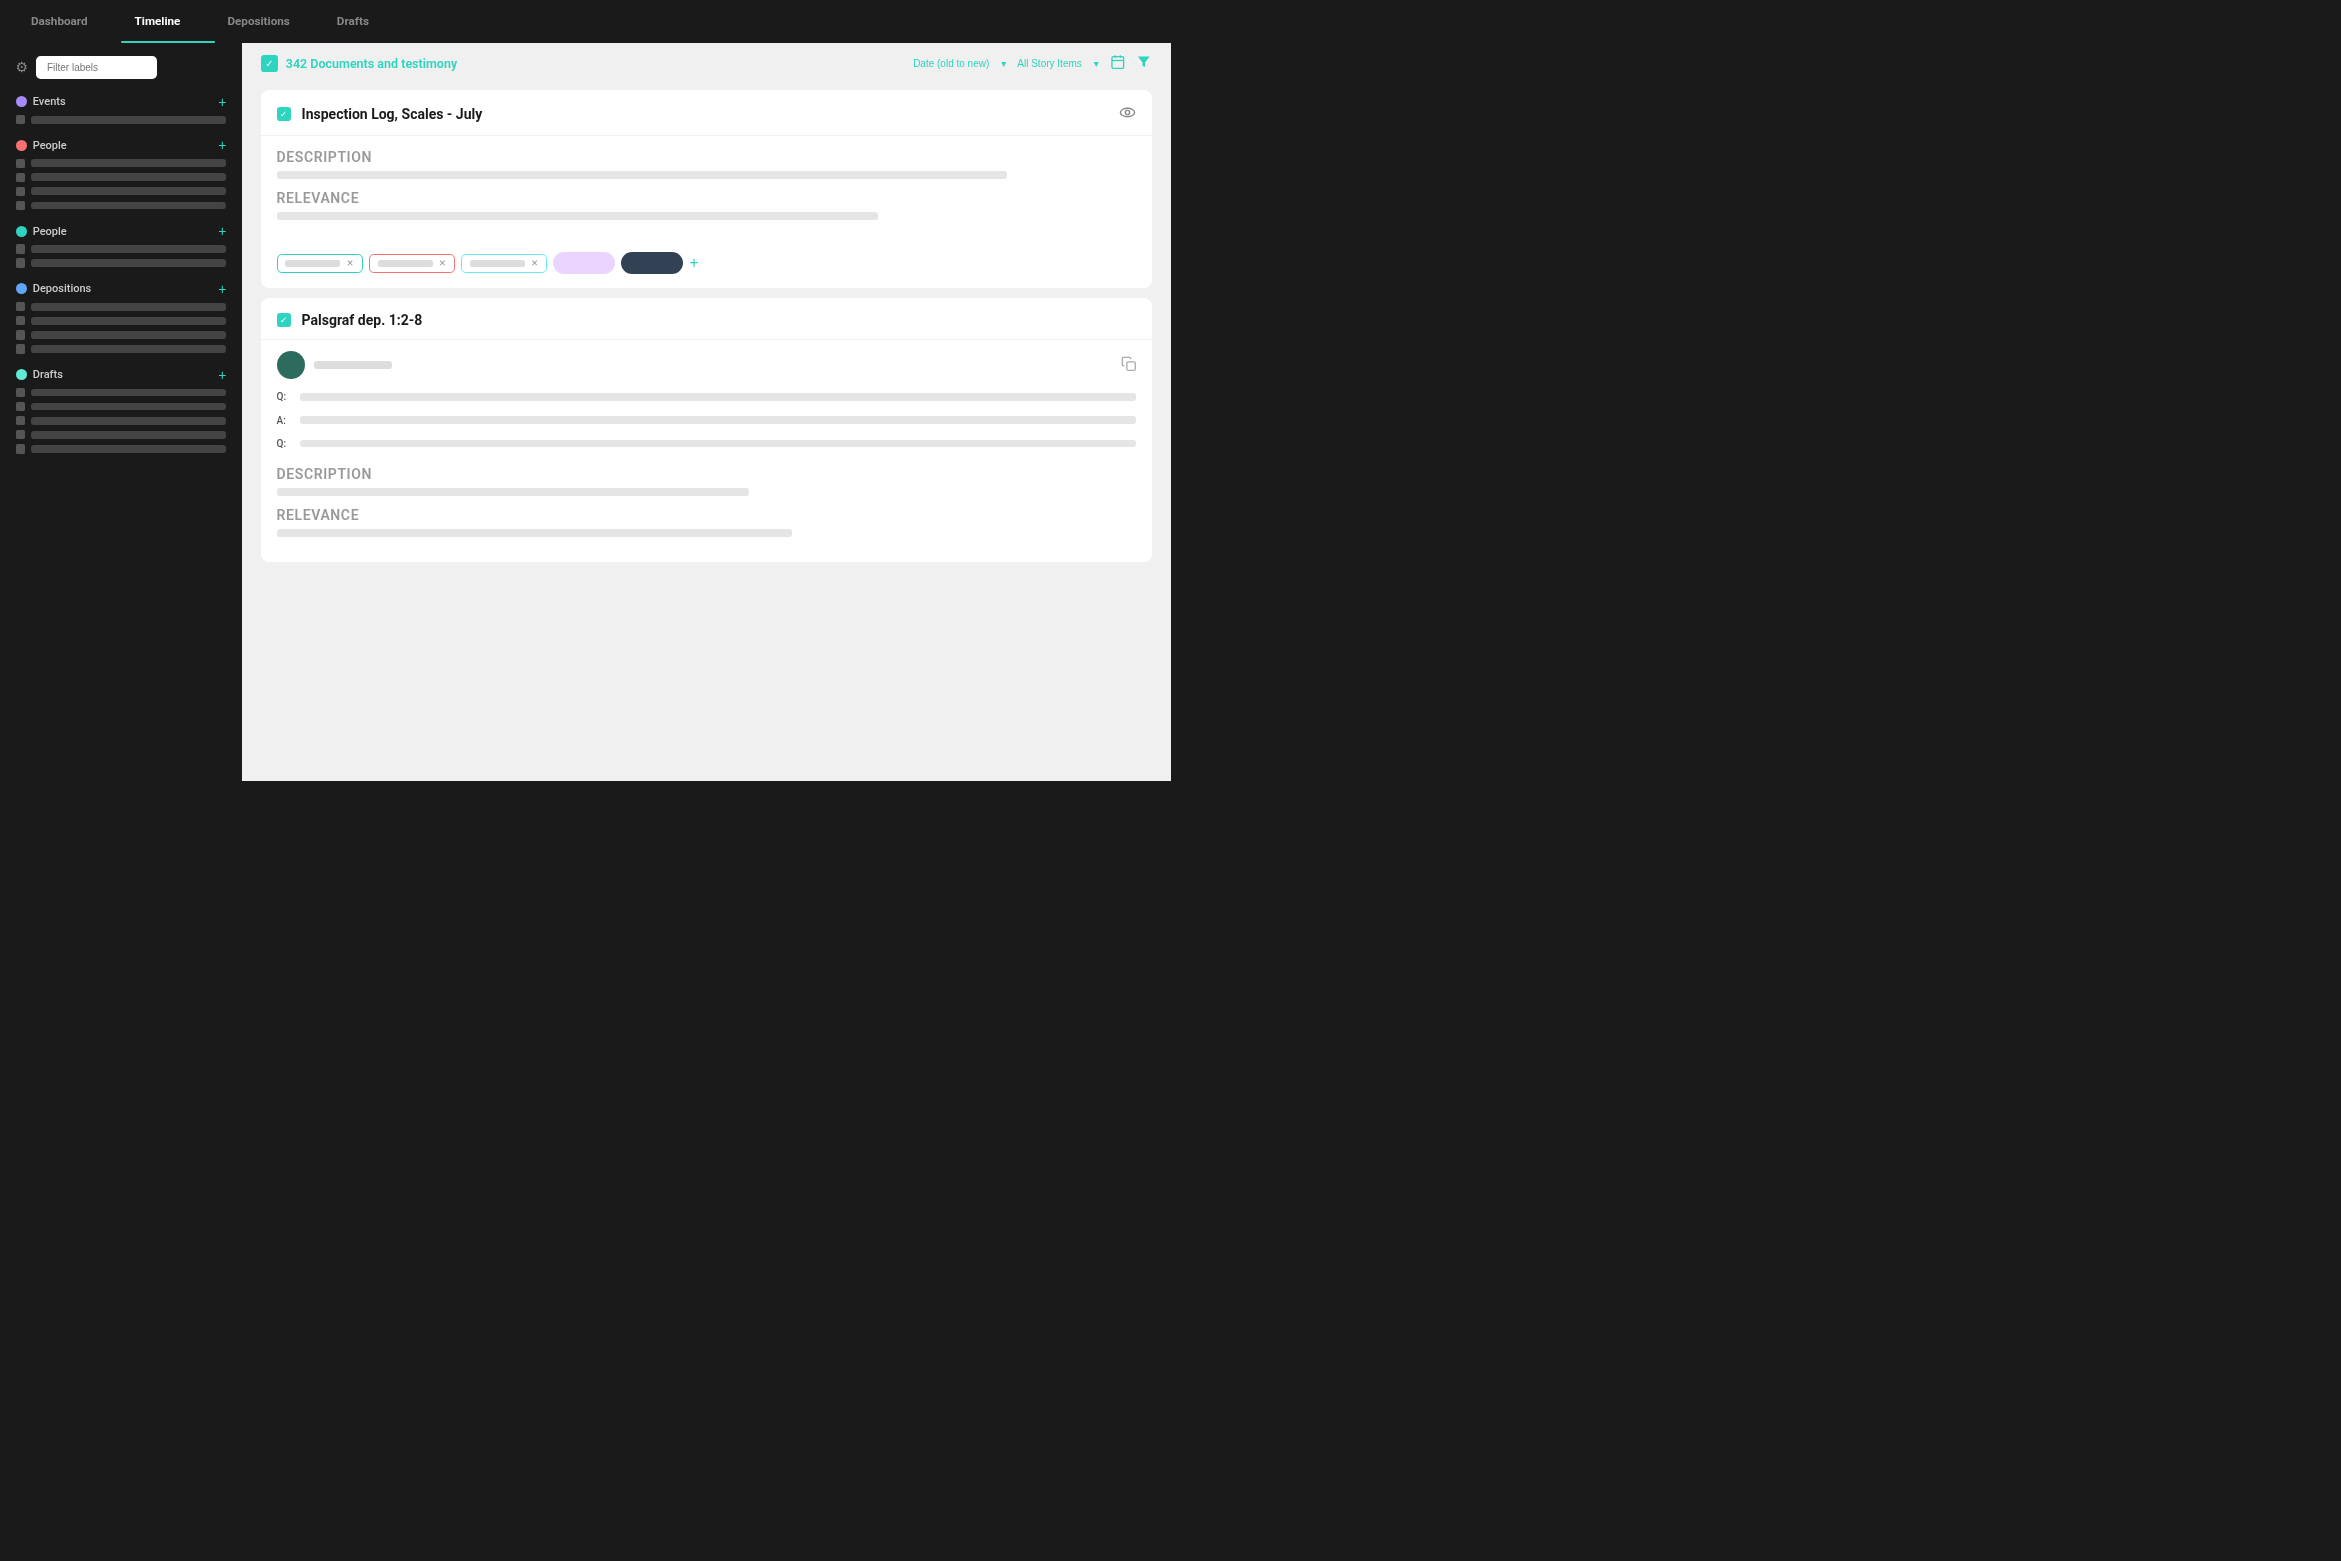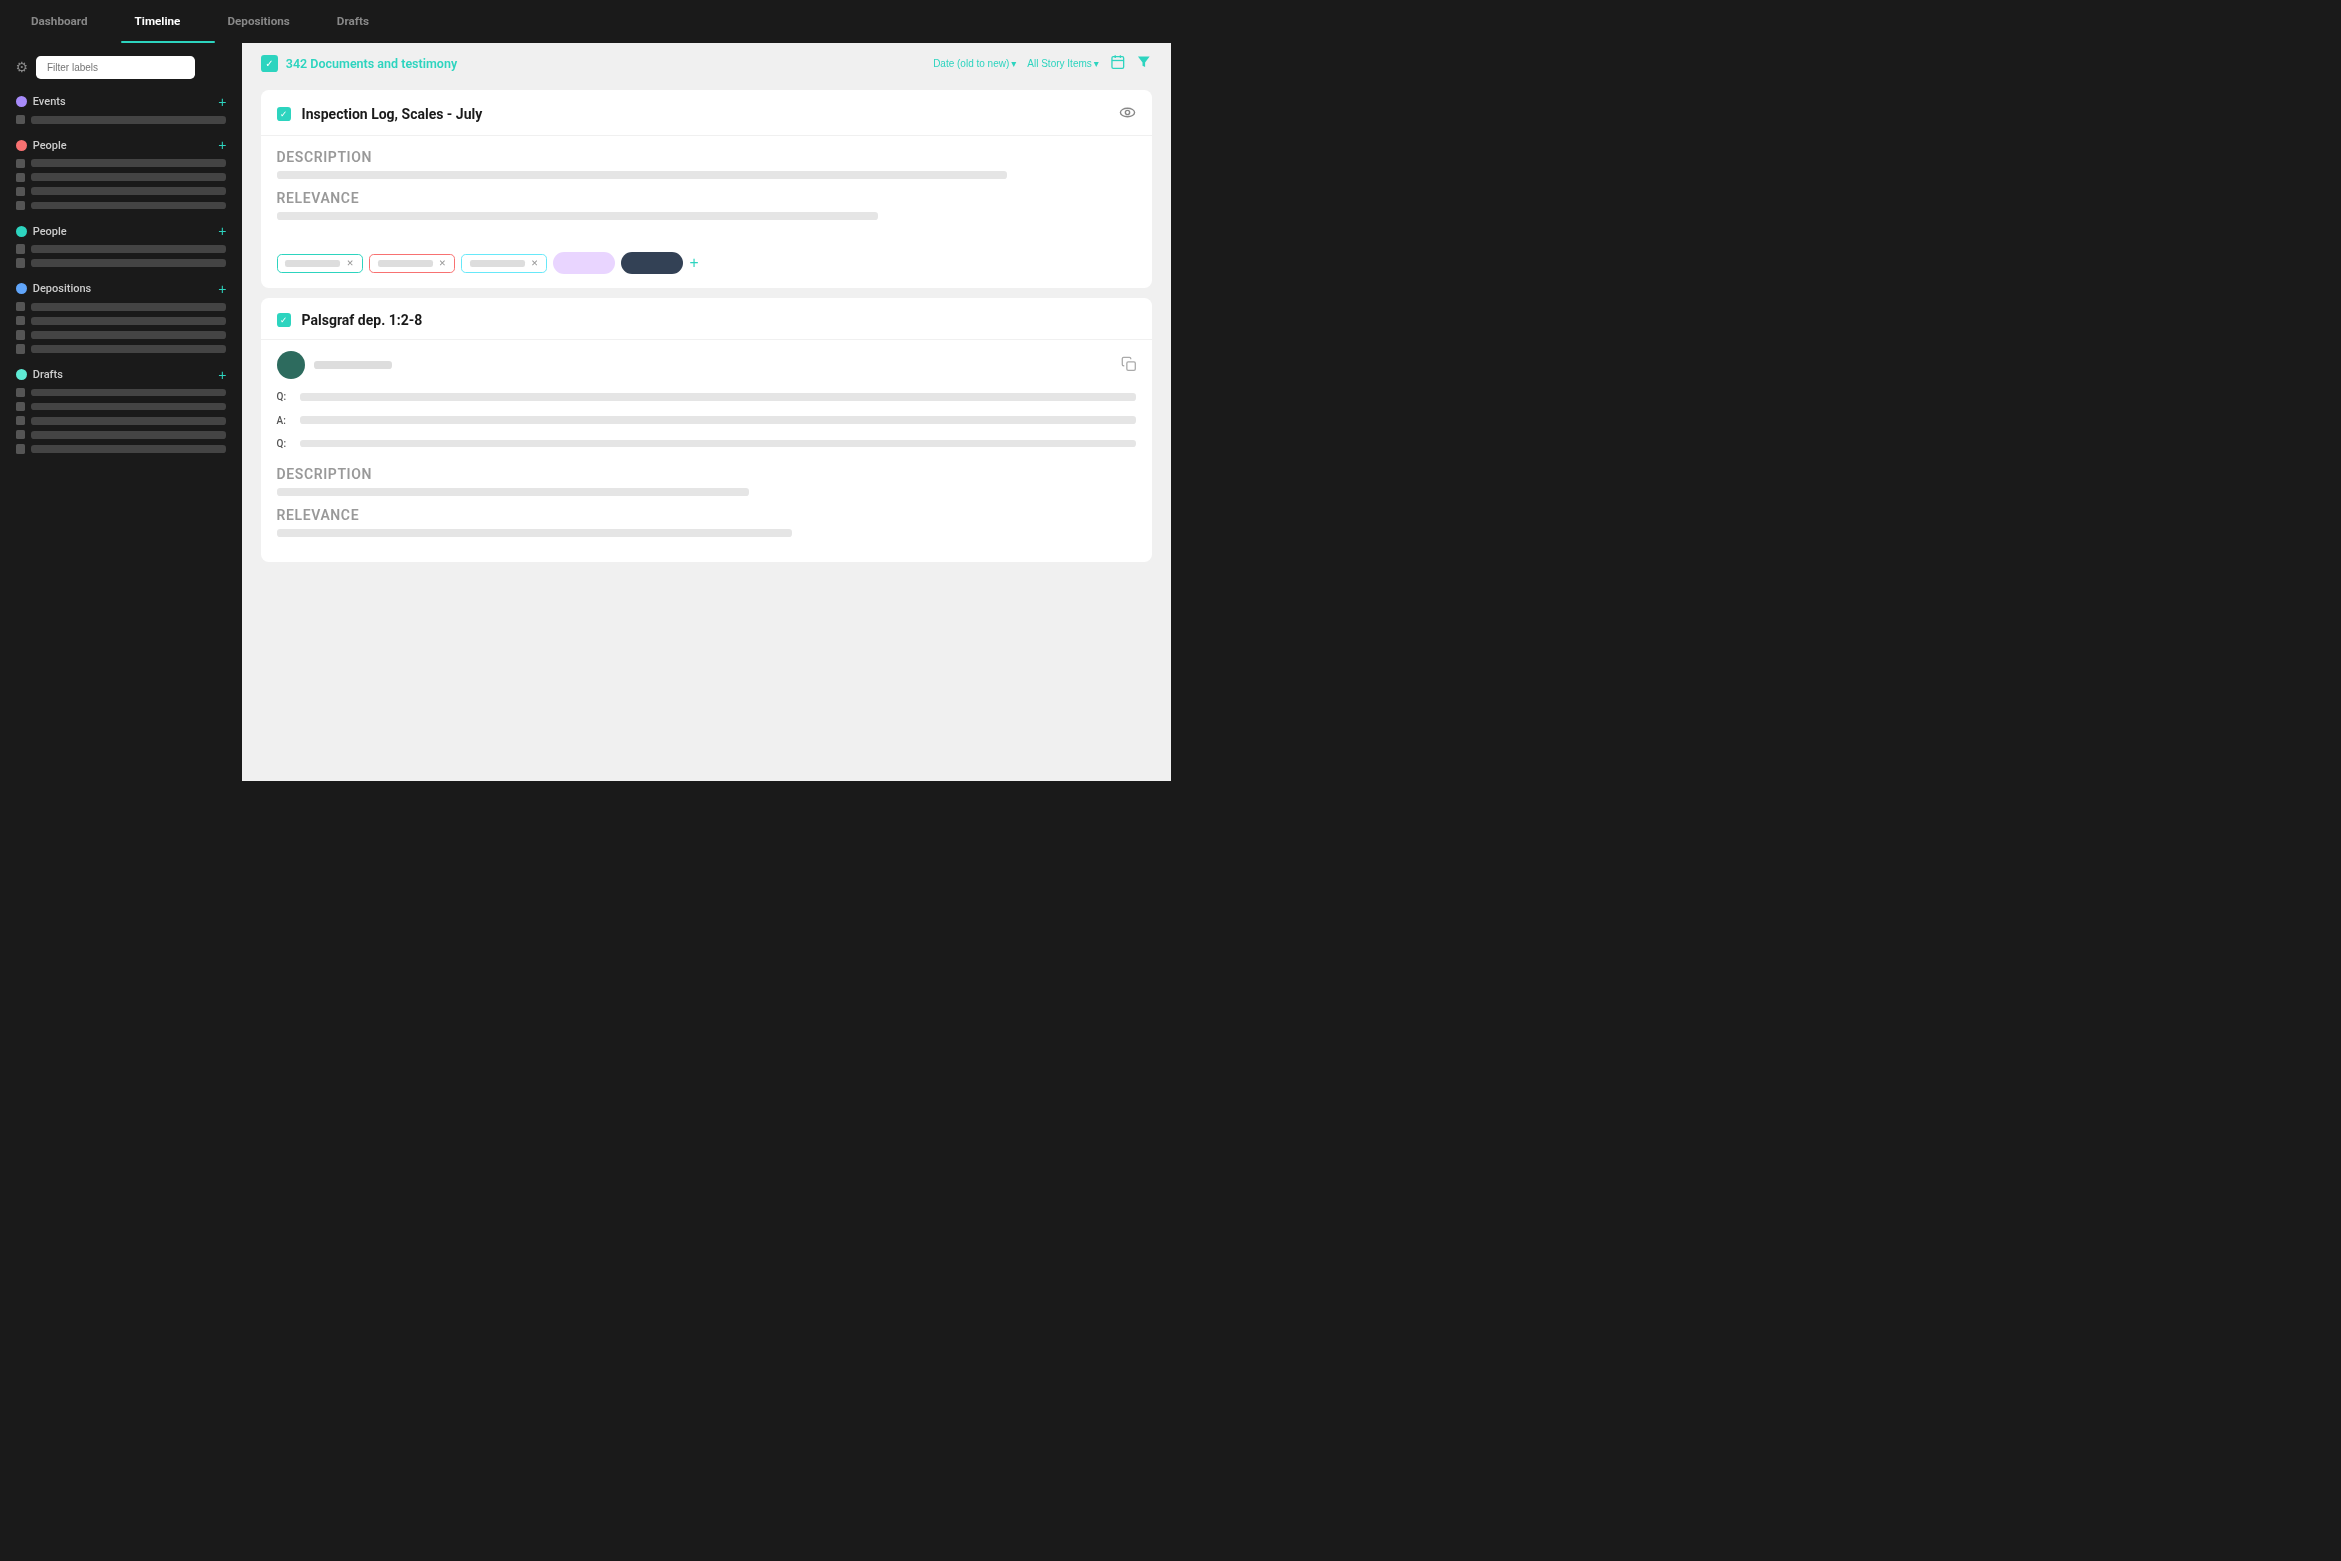--- a/index.html
+++ b/index.html
@@ -68,21 +68,21 @@
       align-items: center;
       gap: 7.8px;
       margin-bottom: 15.6px;
     }
     .filter-input {
       background: #fff;
       border: none;
       border-radius: 4.7px;
       padding: 6.2px 11px;
       font-size: 10px;
-      width: 159px;
+      width: 121px;
       color: #333;
     }
     .gear-icon {
       color: #888;
       font-size: 14px;
       cursor: pointer;
     }
 
     .sidebar-section {
       margin-bottom: 14px;
@@ -185,21 +185,21 @@
       font-weight: 600;
     }
     .main-header-right {
       display: flex;
       align-items: center;
       gap: 11px;
     }
     .sort-btn {
       display: flex;
       align-items: center;
-      gap: 2px;
+      gap: 12px;
       color: #2dd4bf;
       font-size: 10px;
       cursor: pointer;
       background: none;
       border: none;
     }
     .header-icon {
       color: #2dd4bf;
       font-size: 14px;
       cursor: pointer;

